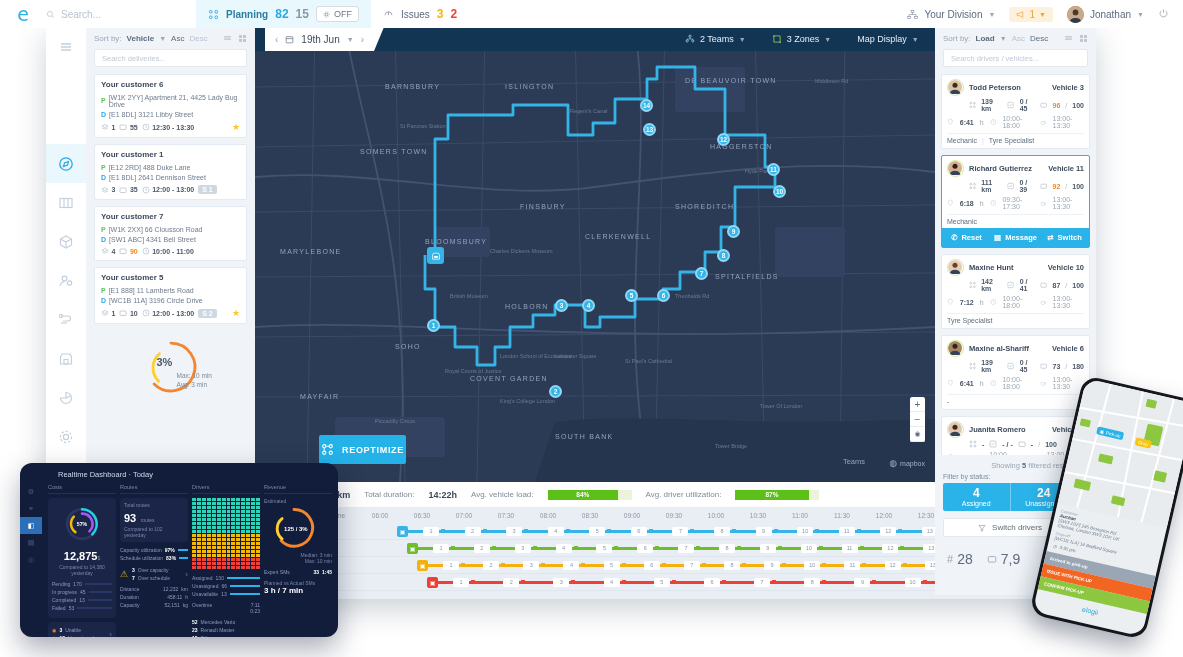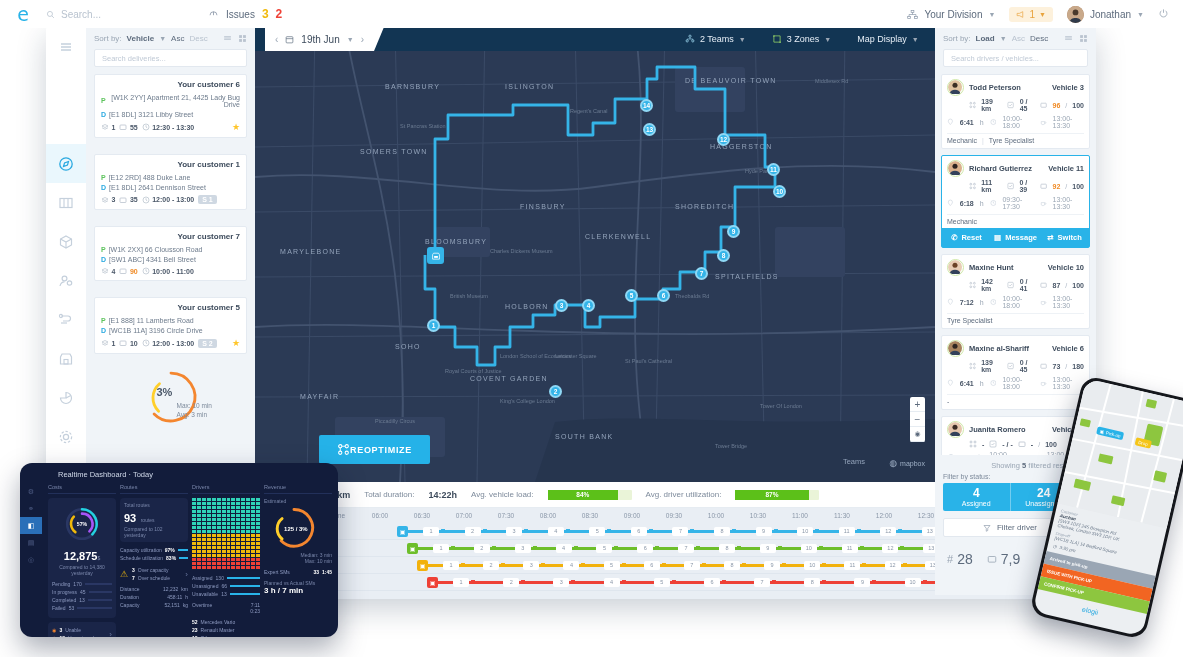--- a/index.html
+++ b/index.html
@@ -63,21 +63,21 @@
   }
   .panel-sort .lbl { color:#9aa6b4; }
   .panel-sort .val { color:#5d6b7d; font-weight:700; }
   .panel-sort .asc { color:#5d6b7d; }
   .panel-sort .desc { color:#b9c3cf; }
   .sort-icons { margin-left:auto; display:flex; gap:6px; color:#b9c3cf; }
   .searchbox {
     margin:0 8px 7px 8px; height:18px; background:#fff; border:1px solid #e2e8ef; border-radius:2px;
     display:flex; align-items:center; padding:0 7px; font-size:7.5px; color:#c0cad6;
   }
-  .cards { padding:0 8px; display:flex; flex-direction:column; gap:16px;text-align:right; }
+  .cards { padding:0 8px; display:flex; flex-direction:column; gap:6px; }
   .dcard { background:#fff; border:1px solid #e4eaf1; border-radius:2px; padding:5px 6px; }
   .dcard .title { font-size:8px; font-weight:700; color:#3d4b5c; margin-bottom:3px; }
   .drow { display:flex; align-items:center; gap:3px; font-size:7px; color:#6d7b8c; padding:1.5px 0; }
   .tag-p { color:#5ec45e; font-weight:700; font-size:7px; }
   .tag-d { color:#2aa9e0; font-weight:700; font-size:7px; }
   .dmeta { display:flex; align-items:center; gap:4px; margin-top:3px; font-size:7px; color:#5d6b7d; }
   .dmeta .grp { display:flex; align-items:center; gap:2.5px; }
   .dmeta .mv { font-weight:700; color:#4a5768; }
   .dmeta .mv.orange { color:#f08a24; }
   .badge-s { background:#cfd8e2; color:#fff; font-size:7px; font-weight:700; border-radius:2px; padding:1px 4px; }
@@ -118,21 +118,21 @@
     position:absolute; width:13px;height:13px;border-radius:50%;background:#35b4e8;
     border:2px solid #8fd8f5; color:#fff; font-size:6.5px; font-weight:700;
     display:flex; align-items:center; justify-content:center;
   }
   .depot {
     position:absolute; width:17px;height:17px;border-radius:3px;background:#35b4e8;
     display:flex;align-items:center;justify-content:center;color:#fff;font-size:9px;
   }
   .reopt {
     position:absolute; left:64px; bottom:18px; background:#25b2e8; color:#fff;
-    display:flex; align-items:center; padding:8px 18px; border-radius:2px;
+    display:flex; align-items:center; gap:8px; padding:8px 2px; border-radius:2px;
     font-size:9px; font-weight:700; letter-spacing:.7px;
   }
   .zoomctl { position:absolute; right:10px; bottom:40px; width:15px; background:#fff; border-radius:2px; overflow:hidden; }
   .zoomctl div { height:15px; display:flex; align-items:center; justify-content:center; font-size:10px; color:#5d6b7d; border-bottom:1px solid #e6ecf2; }
   .mapbox-logo { position:absolute; right:10px; bottom:14px; color:#9fb0c6; font-size:7px; display:flex; align-items:center; gap:3px; }
   .teams-tag { position:absolute; right:70px; bottom:16px; color:#93a3ba; font-size:7.5px; }
 
   
   .rightpanel { position:absolute; left:889px; top:0; width:161px; height:572px; background:#f0f4f8; }
   .vcard { background:#fff; border:1px solid #e4eaf1; border-radius:2px; margin:0 6px 6px; padding:4px 5px; }
@@ -234,20 +234,38 @@
   <div class="topbar">
     <div class="logo-e">e</div>
     <div class="tb-search">
       <svg viewBox="0 0 16 16" width="9" height="9">
           <circle cx="7" cy="7" r="4.5" fill="none" stroke="#b9c3cf" stroke-width="1.4"></circle>
           <line x1="10.4" y1="10.4" x2="14" y2="14" stroke="#b9c3cf" stroke-width="1.4"></line>
         </svg>
       <span>Search...</span>
     </div>
 
+    <div class="tb-sec planning">
+      <svg viewBox="0 0 16 16" width="11" height="11">
+          <circle cx="4" cy="4" r="2" fill="none" stroke="#2aa9e0" stroke-width="1.3"></circle>
+          <circle cx="12" cy="4" r="2" fill="none" stroke="#2aa9e0" stroke-width="1.3"></circle>
+          <circle cx="4" cy="12" r="2" fill="none" stroke="#2aa9e0" stroke-width="1.3"></circle>
+          <circle cx="12" cy="12" r="2" fill="none" stroke="#2aa9e0" stroke-width="1.3"></circle>
+        </svg>
+      <span class="tb-label" style="color:#2a7fa0;font-weight:700">Planning</span>
+      <span class="tb-num n-blue">82</span>
+      <span class="tb-num n-gray">15</span>
+      <span class="off-pill">
+        <svg viewBox="0 0 16 16" width="7" height="7">
+            <circle cx="8" cy="8" r="3" fill="none" stroke="#6b7889" stroke-width="1.5"></circle>
+            <circle cx="8" cy="8" r="6" fill="none" stroke="#6b7889" stroke-width="1.2" stroke-dasharray="2 2"></circle>
+          </svg>
+        <span>OFF</span>
+      </span>
+    </div>
 
 
     <div class="tb-sec">
       <svg viewBox="0 0 16 16" width="11" height="11">
           <path d="M3 9 a5 5 0 0 1 10 0" fill="none" stroke="#8a97a8" stroke-width="1.2"></path>
           <line x1="8" y1="4" x2="8" y2="9" stroke="#8a97a8" stroke-width="1.2"></line>
         </svg>
       <span class="tb-label">Issues</span>
       <span class="tb-num n-yellow">3</span>
       <span class="tb-num n-red">2</span>
@@ -1623,21 +1641,21 @@
       </div>
       <div class="ss-item">
         <div class="ss-num">24</div>
         <div class="ss-lbl">Unassigned</div>
       </div>
     </div>
     <div class="filter-drv">
       <svg viewBox="0 0 16 16" width="8" height="8">
           <path d="M2 3h12l-4.5 5.5V13l-3 1.5V8.5z" fill="none" stroke="#8a97a8" stroke-width="1.3"></path>
         </svg>
-      <span>Filter driver</span>
+      <span>Switch drivers</span>
     </div>
     <div class="bignums">
       <div class="bignum">
         <span style="color:#9aa6b4;font-size:11px">#</span>
         <span>28</span>
       </div>
       <div class="bignum">
         <svg viewBox="0 0 16 16" width="10" height="10">
             <rect x="2" y="4" width="12" height="9" rx="1.5" fill="none" stroke="#9aa6b4" stroke-width="1.3"></rect>
           </svg>

